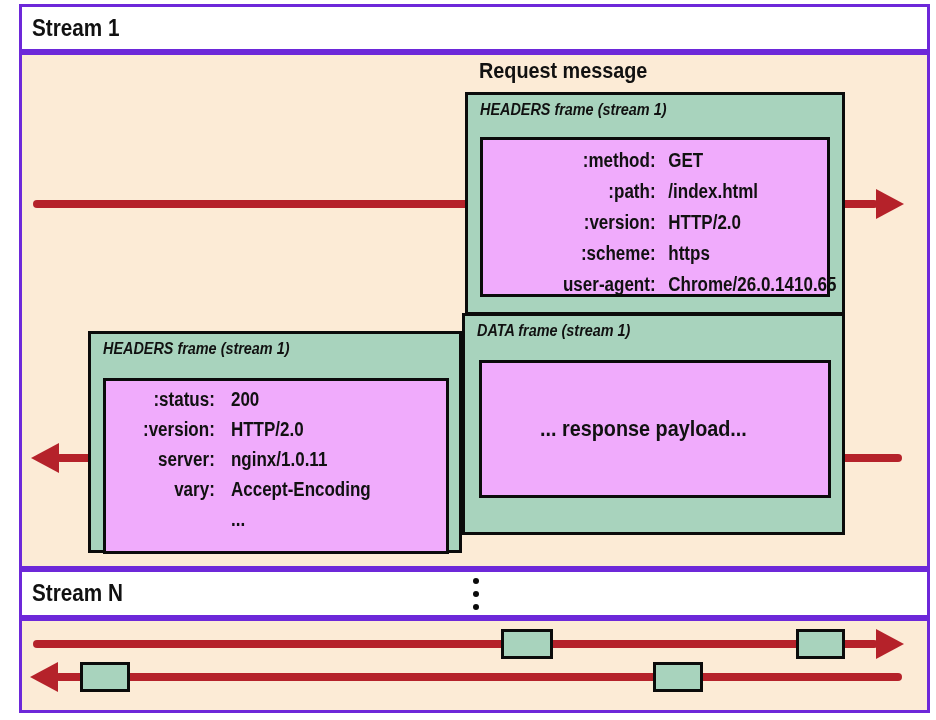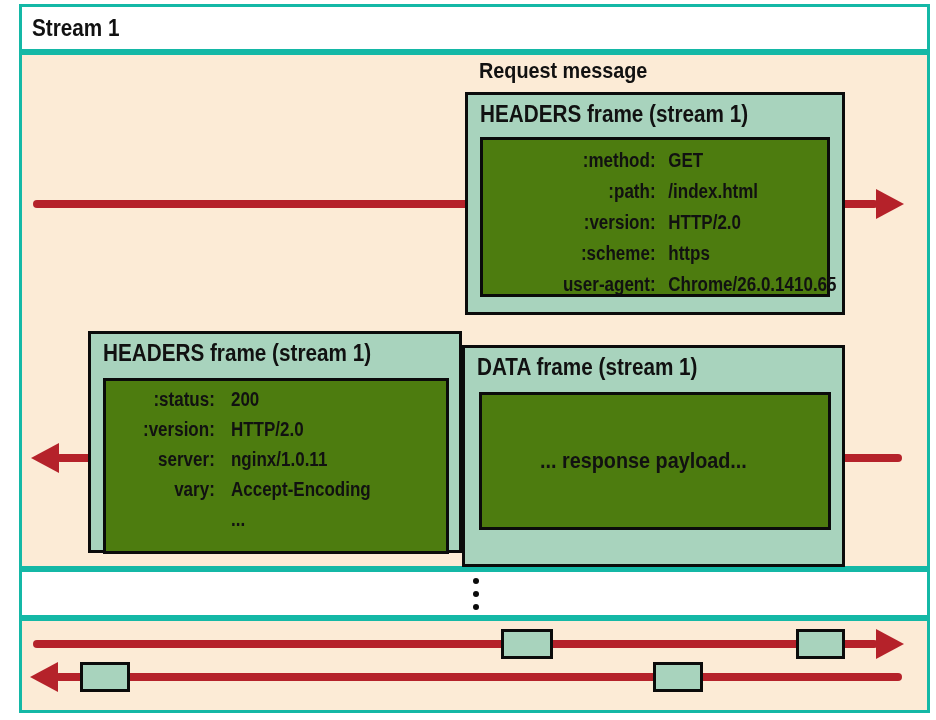--- a/index.html
+++ b/index.html
@@ -4,41 +4,41 @@
 <style>
   html,body { margin:0; padding:0; background:#ffffff; }
   .canvas {
     position:relative; width:936px; height:720px; background:#ffffff;
     font-family:"Liberation Sans", sans-serif; font-weight:bold; color:#111;
     overflow:hidden;
   }
   .abs { position:absolute; box-sizing:border-box; }
 
   
-  .section { border:3px solid #14b8a6; }
+  .section { border:3px solid #6d28d9; }
   .bar-white { background:#ffffff; z-index:0; }
   .panel-peach { background:#fcebd6; z-index:0; }
 
   .bar-label { position:absolute; left:10px; top:0; bottom:0; display:flex; align-items:center;
                font-size:23px; }
   .cond { display:inline-block; transform:scaleX(0.9); transform-origin:0 50%; white-space:nowrap; }
 
   
   .hline { position:absolute; height:8px; border-radius:4px; background:#b5222a; z-index:1; }
   .head-right { position:absolute; width:0; height:0; z-index:1;
     border-top:15px solid transparent; border-bottom:15px solid transparent;
     border-left:28px solid #b5222a; }
   .head-left { position:absolute; width:0; height:0; z-index:1;
     border-top:15px solid transparent; border-bottom:15px solid transparent;
     border-right:28px solid #b5222a; }
 
   
   .frame { position:absolute; box-sizing:border-box; background:#a8d3bd; border:3px solid #0b0b0b; z-index:2; }
-  .frame-title { position:absolute; left:12px; top:6px; font-size:23px; }
-  .inner-blue { position:absolute; box-sizing:border-box; background:#4d7c0f; border:3px solid #0b0b0b; }
+  .frame-title { position:absolute; left:12px; top:6px; font-size:16px;font-style:italic; }
+  .inner-blue { position:absolute; box-sizing:border-box; background:#f0abfc; border:3px solid #0b0b0b; }
 
   .msg-label { position:absolute; font-size:22px; z-index:2; }
 
   
   .kv { position:absolute; display:grid; transform:scaleX(0.85); transform-origin:0 0;
         font-size:20px; line-height:31px; }
   .kv .k { text-align:right; white-space:nowrap; }
   .kv .v { text-align:left; white-space:nowrap; }
   .kv-req { left:0px; top:5px; width:405px; grid-template-columns:203px 1fr; column-gap:15px; }
   .kv-resp { left:0px; top:3px; width:400px; grid-template-columns:128px 1fr; column-gap:19px; line-height:30px; }
@@ -60,20 +60,23 @@
 
   <div class="abs section bar-white" style="left:19px; top:4px; width:911px; height:48px;">
     <div class="bar-label">
       <span class="cond">Stream 1</span>
     </div>
   </div>
 
   <div class="abs section panel-peach" style="left:19px; top:52px; width:911px; height:517px;"></div>
 
   <div class="abs section bar-white" style="left:19px; top:569px; width:911px; height:49px;">
+    <div class="bar-label">
+      <span class="cond">Stream N</span>
+    </div>
     <div class="vdots">
       <div class="dot"></div>
       <div class="dot"></div>
       <div class="dot"></div>
     </div>
   </div>
 
   <div class="abs section panel-peach" style="left:19px; top:618px; width:911px; height:95px;"></div>
 
   <div class="hline" style="left:33px; top:200px; width:845px;"></div>
@@ -120,21 +123,21 @@
         <span class="k">server:</span>
         <span class="v">nginx/1.0.11</span>
         <span class="k">vary:</span>
         <span class="v">Accept-Encoding</span>
         <span class="k"></span>
         <span class="v">...</span>
       </div>
     </div>
   </div>
 
-  <div class="frame" style="left:462px; top:345px; width:383px; height:222px;">
+  <div class="frame" style="left:462px; top:313px; width:383px; height:222px;">
     <div class="frame-title">
       <span class="cond">DATA frame (stream 1)</span>
     </div>
     <div class="inner-blue" style="left:14px; top:44px; width:352px; height:138px;">
       <div class="payload">
         <span class="cond">... response payload...</span>
       </div>
     </div>
   </div>
 

